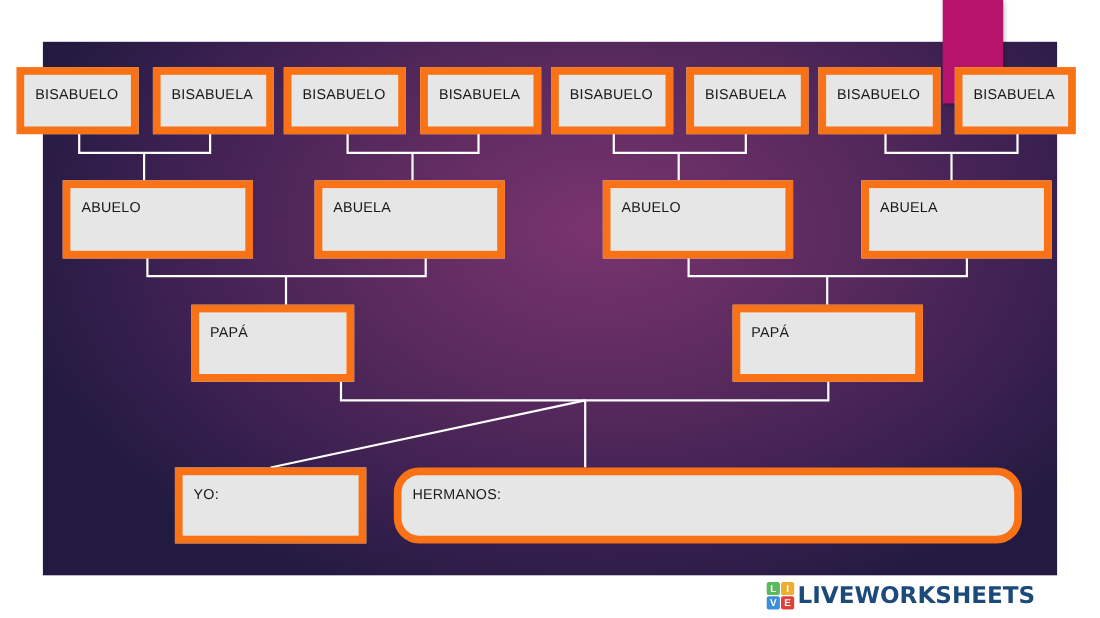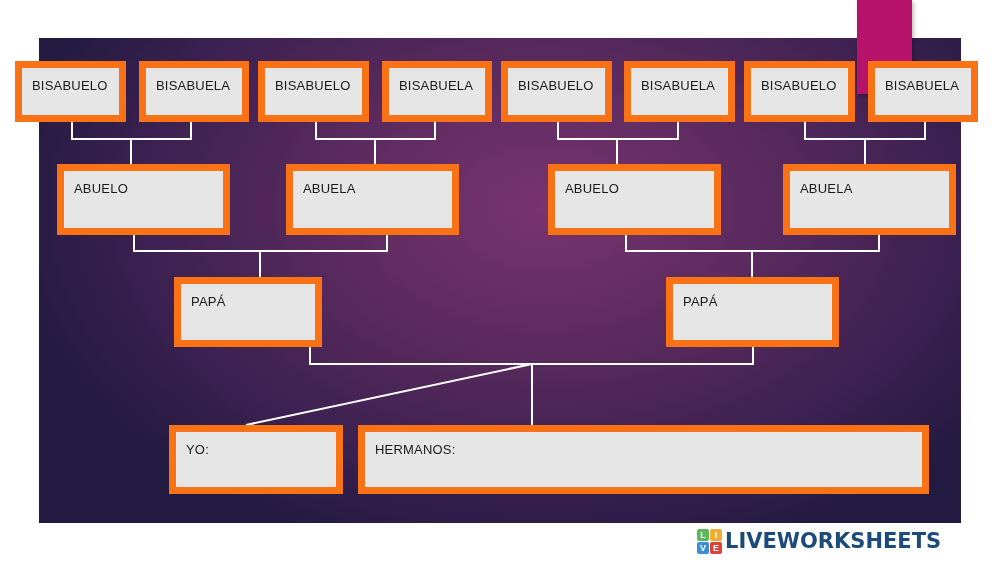--- a/index.html
+++ b/index.html
@@ -102,24 +102,24 @@
     <span>ABUELA</span>
   </div>
 
 <div class="box" style="left:174px;top:277px;width:148px;height:70px;">
     <span>PAPÁ</span>
   </div>
 <div class="box" style="left:666px;top:277px;width:173px;height:70px;">
     <span>PAPÁ</span>
   </div>
 
-<div class="box" style="left:159px;top:425px;width:174px;height:69px;margin-left:10px;">
+<div class="box" style="left:159px;top:425px;width:174px;height:69px;">
     <span>YO:</span>
   </div>
-<div class="box" style="left:358px;top:425px;width:571px;height:69px;">
+<div class="box" style="left:358px;top:425px;width:571px;height:69px;border-radius:23px;">
     <span>HERMANOS:</span>
   </div>
 
 <div class="logo">
   <div class="logo-grid">
     <div style="background:#5cb85c">L</div>
     <div style="background:#f0ad30">I</div>
     <div style="background:#3a8fd8">V</div>
     <div style="background:#e0403a">E</div>
   </div>

